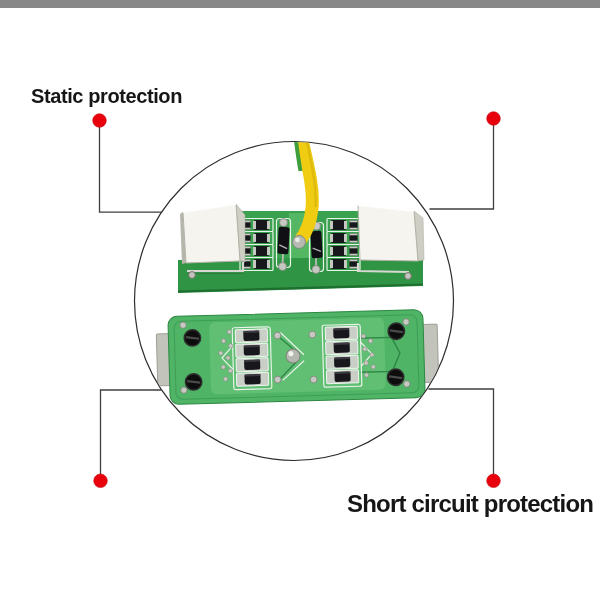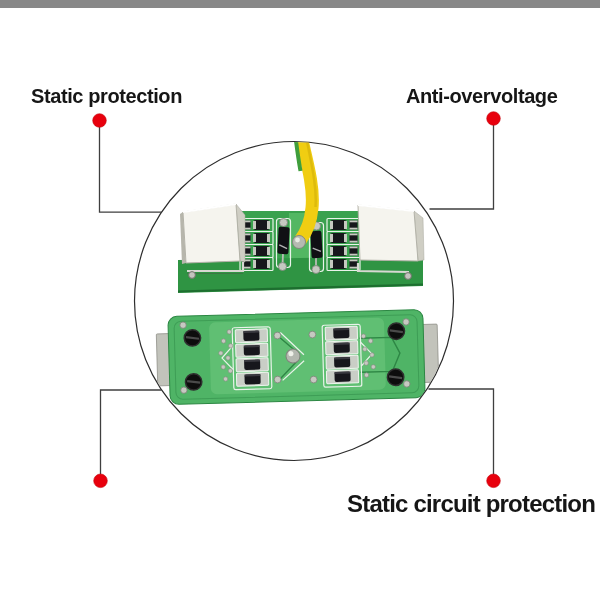--- a/index.html
+++ b/index.html
@@ -318,16 +318,15 @@
   <path class="cline" d="M100.5,466 L100.5,382 L161.5,382"></path>
   <path class="cline" d="M493.5,466 L493.5,381 L428.5,381"></path>
 
   <circle class="dot" cx="99.5" cy="112.5" r="6.8"></circle>
   <circle class="dot" cx="493.5" cy="110.5" r="6.8"></circle>
   <circle class="dot" cx="100.5" cy="472.8" r="6.8"></circle>
   <circle class="dot" cx="493.5" cy="472.8" r="6.8"></circle>
 </svg>
 
 <div class="label top-size" style="left:31px;  top:77px;">Static protection</div>
-<div class="label top-size" style="left:406px; top:77px;">Anti-overvoltage</div>
-<div class="label bottom-size" style="left:347px; top:483px;">Static circuit protection</div>
+<div class="label bottom-size" style="left:347px; top:483px;">Short circuit protection</div>
 
 </div>
 
 </body></html>

